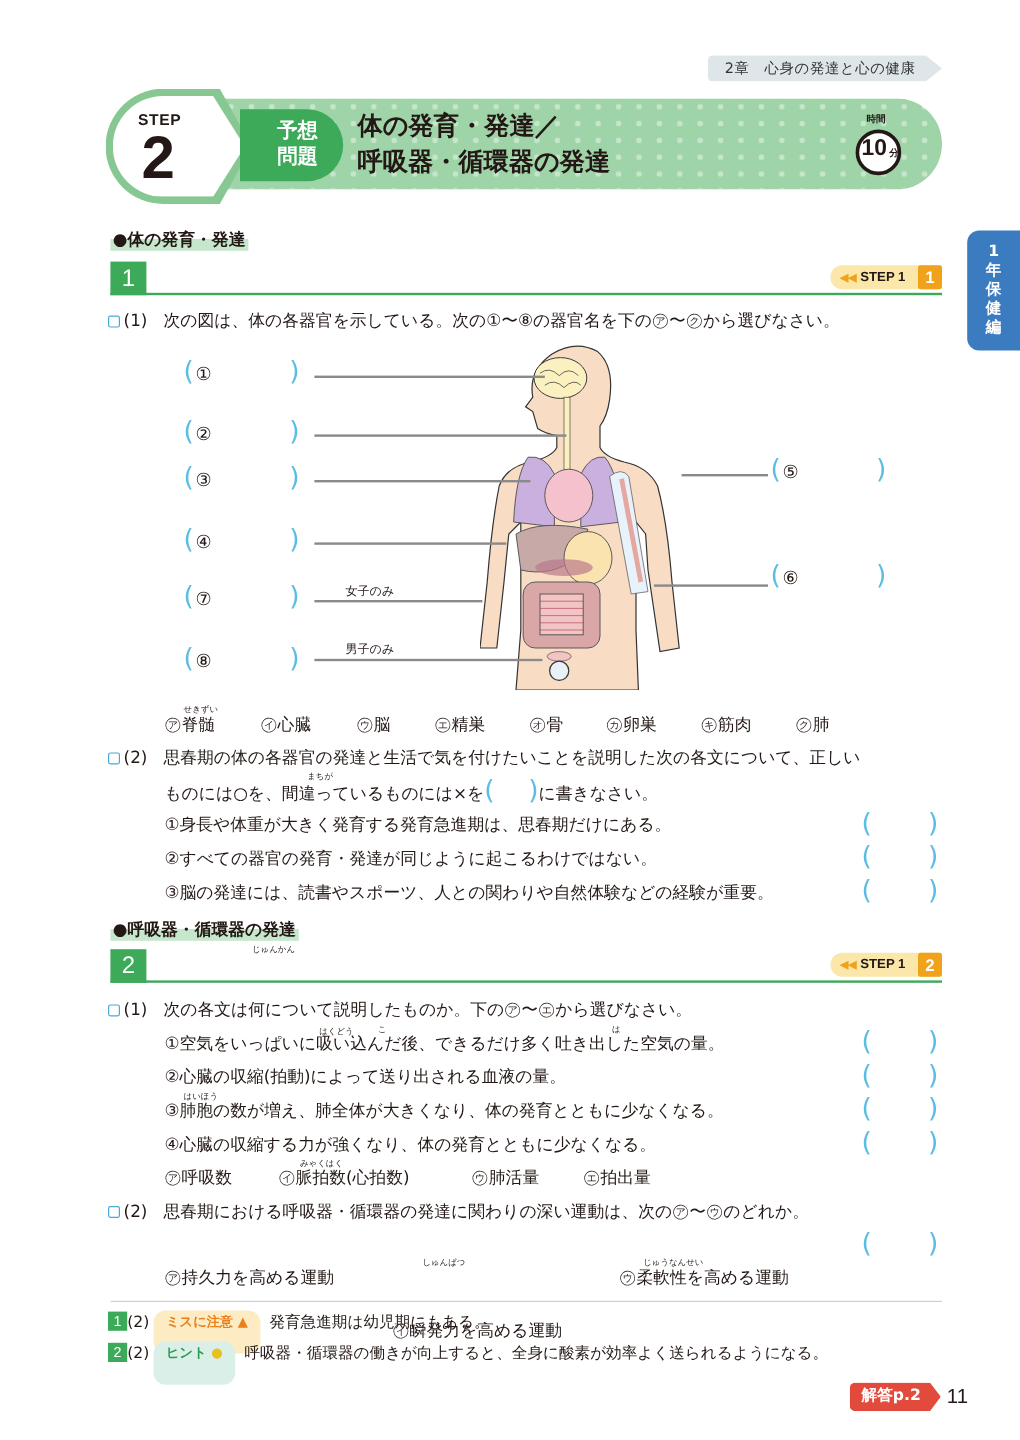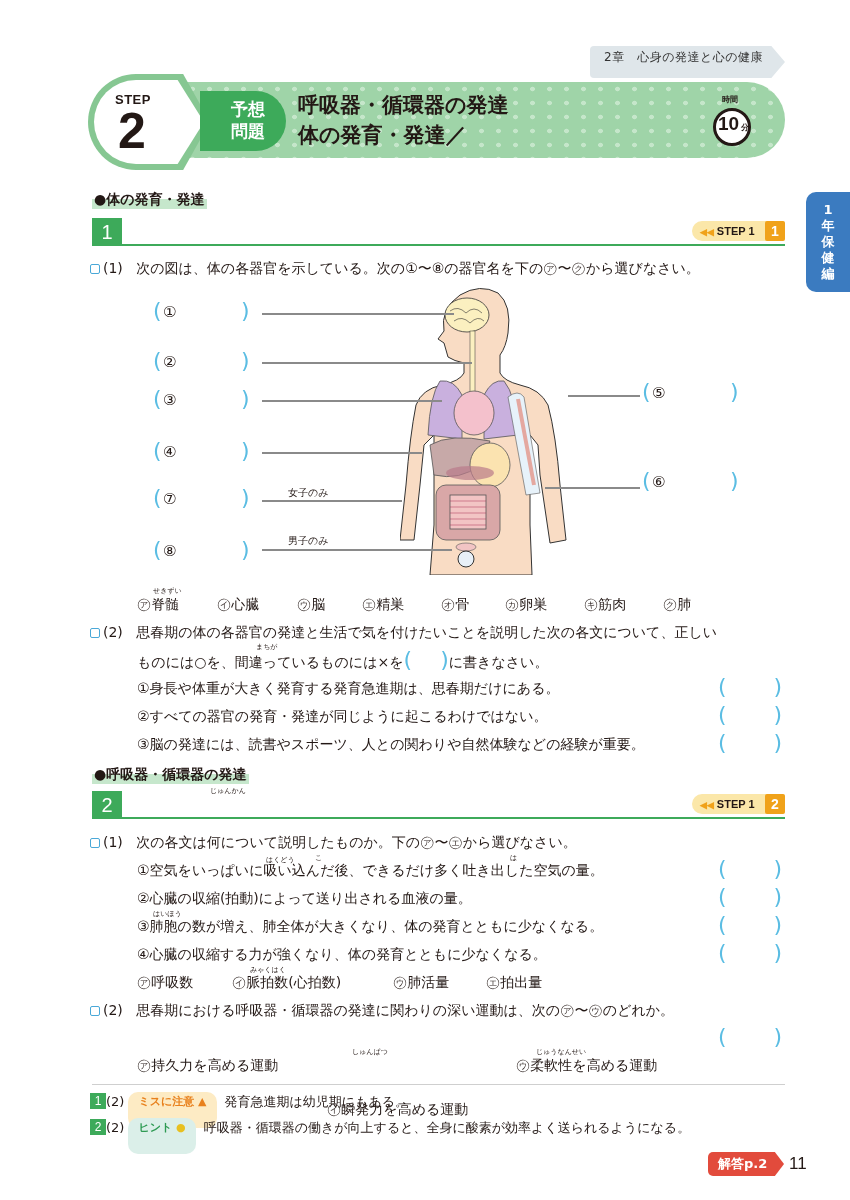--- a/index.html
+++ b/index.html
@@ -1,21 +1,21 @@
 <!DOCTYPE html>
 <html><head>
 <meta charset="utf-8">
 <style>
   * { box-sizing: border-box; margin: 0; padding: 0; }
   html, body { width: 850px; height: 1200px; background: #ffffff; overflow: hidden; }
   body { font-family: "DejaVu Sans", "Liberation Sans", sans-serif; color: #231815; position: relative; }
   .abs { position: absolute; }
 
   
-  .chapter-tag { left: 590px; top: 46px; height: 32px; width: 195px; background: #dfe6ea; color: #333; font-size: 12px; line-height: 22px; padding-left: 14px; border-radius: 4px 0 0 4px; clip-path: polygon(0 0, 93% 0, 100% 50%, 93% 100%, 0 100%); letter-spacing: 0.5px; }
+  .chapter-tag { left: 590px; top: 46px; height: 22px; width: 195px; background: #dfe6ea; color: #333; font-size: 12px; line-height: 22px; padding-left: 14px; border-radius: 4px 0 0 4px; clip-path: polygon(0 0, 93% 0, 100% 50%, 93% 100%, 0 100%); letter-spacing: 0.5px; }
 
   
   .banner { left: 150px; top: 82px; width: 635px; height: 76px; border-radius: 0 38px 38px 0;
     background-color: #9fd4a8;
     background-image: radial-gradient(circle, #c5e6ca 2.2px, transparent 2.6px);
     background-size: 17px 14px; }
   .step-badge-border { left: 88px; top: 74px; width: 122px; height: 96px; background: #86c792; border-radius: 48px 0 0 48px; clip-path: polygon(0 0, 78% 0, 100% 50%, 78% 100%, 0 100%); }
   .step-inner { left: 94px; top: 80px; width: 110px; height: 84px; background: #fff; border-radius: 42px 0 0 42px; clip-path: polygon(0 0, 76% 0, 100% 50%, 76% 100%, 0 100%); }
   .step-label { left: 115px; top: 92px; font-size: 13px; font-weight: bold; color: #231815; letter-spacing: 0.5px; font-family: "Liberation Sans", sans-serif; }
   .step-num { left: 118px; top: 103px; font-size: 50px; font-weight: bold; color: #231815; font-family: "Liberation Sans", sans-serif; line-height: 56px; }
@@ -68,22 +68,22 @@
 <div class="abs banner"></div>
 <div class="abs step-badge-border"></div>
 <div class="abs step-inner"></div>
 <div class="abs step-label">STEP</div>
 <div class="abs step-num">2</div>
 <div class="abs yoso">
   <div>予想</div>
   <div>問題</div>
 </div>
 <div class="abs banner-title">
+  <div>体の発育・発達／</div>
   <div>呼吸器・循環器の発達</div>
-  <div>体の発育・発達／</div>
 </div>
 <div class="abs timer">
   <span class="timer-label">時間</span>
   <div class="timer-circle"></div>
   <span class="timer-value">10</span>
   <span class="timer-unit">分</span>
 </div>
 
 <div class="abs side-tab">
   <div>1</div>

